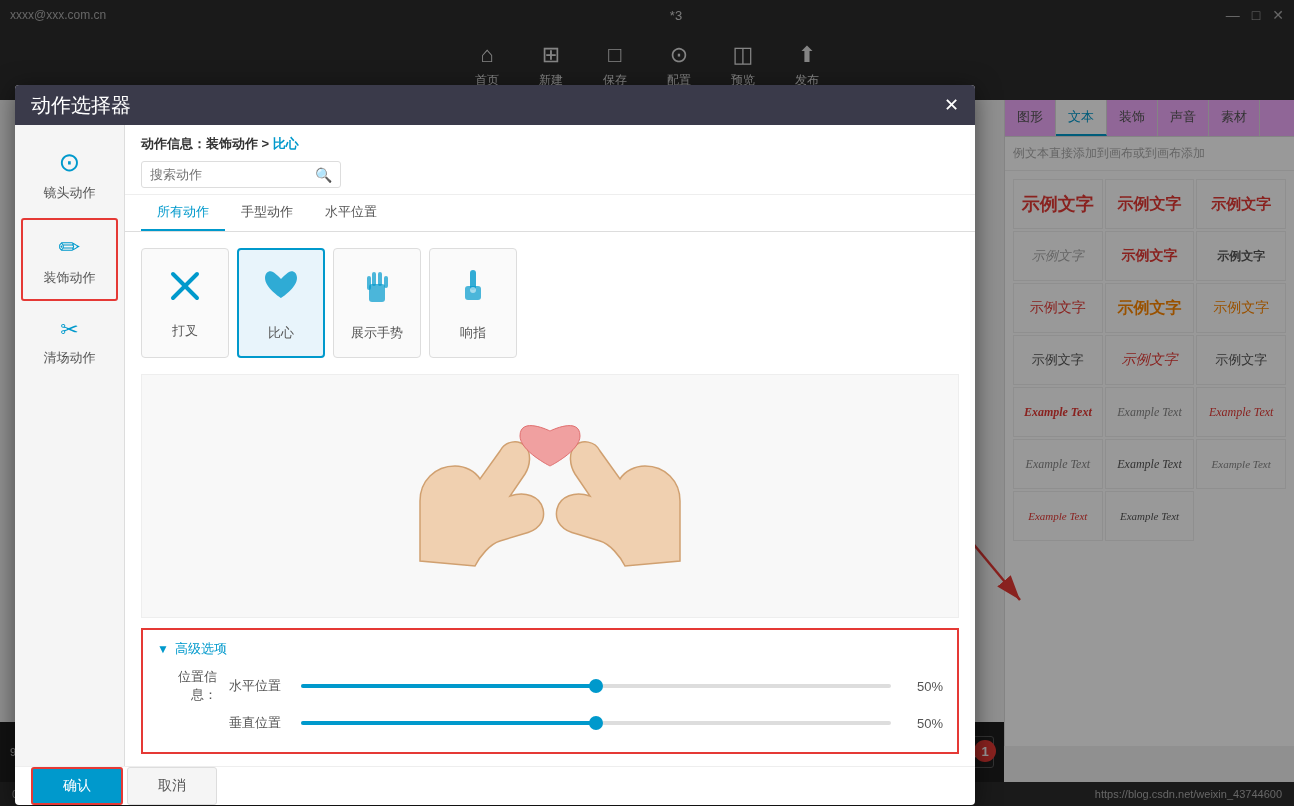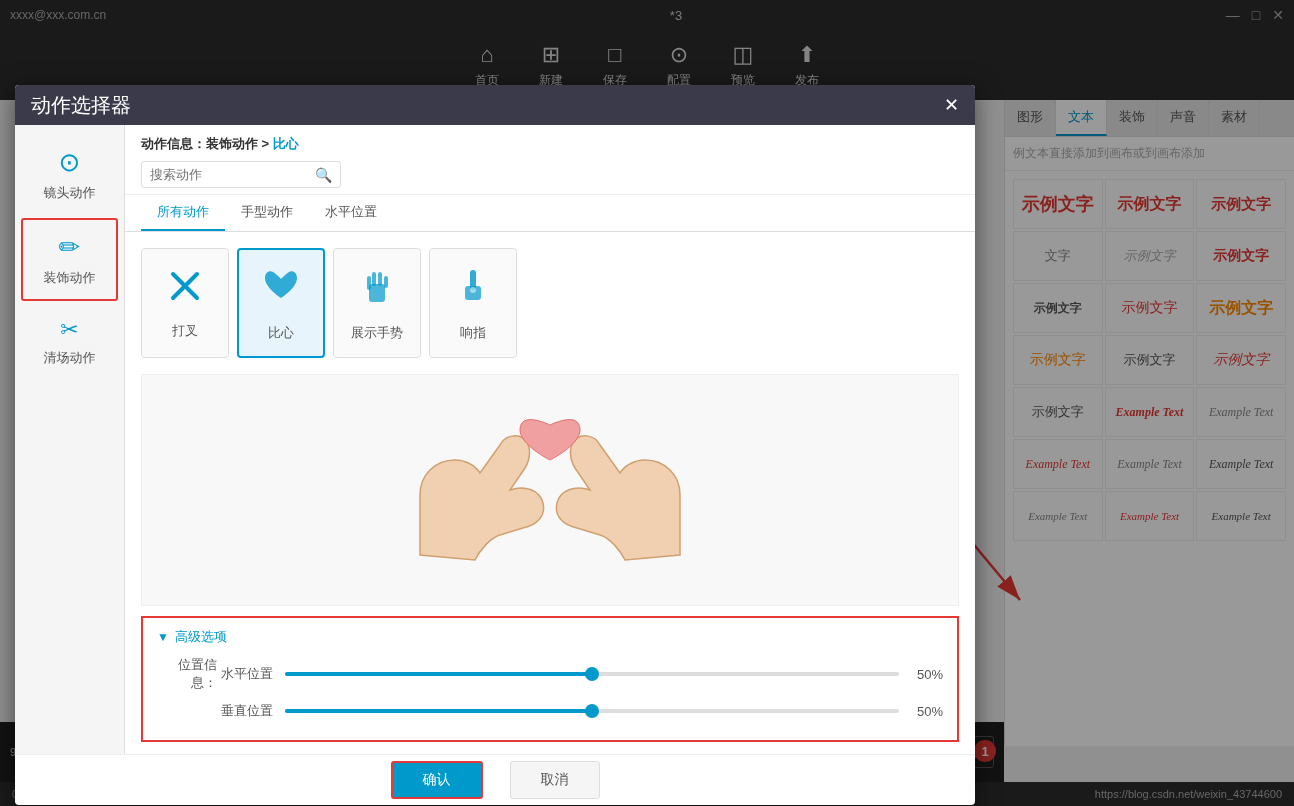--- a/index.html
+++ b/index.html
@@ -86,21 +86,21 @@
       right: 0;
       width: 290px;
       bottom: 60px;
       background: #fff;
       border-left: 1px solid #ddd;
       z-index: 1;
     }
     .right-panel-tabs {
       display: flex;
       border-bottom: 1px solid #ddd;
-      background: #e5e5e5;
+      background: #f0abfc;
     }
     .right-panel-tab {
       padding: 8px 12px;
       font-size: 13px;
       cursor: pointer;
       color: #555;
       border-right: 1px solid #ddd;
     }
     .right-panel-tab.active {
       color: #0099cc;
@@ -386,21 +386,21 @@
       color: #0099cc;
       cursor: pointer;
       margin-bottom: 10px;
     }
     .advanced-toggle .toggle-arrow {
       font-size: 12px;
     }
     .advanced-row {
       display: flex;
       align-items: center;
-      gap: 4px;
+      gap: 12px;
       margin-bottom: 10px;
       font-size: 13px;
       color: #555;
     }
     .advanced-label {
       width: 60px;
       text-align: right;
       flex-shrink: 0;
     }
     .slider-track {
@@ -430,23 +430,23 @@
       width: 40px;
       text-align: right;
       font-size: 13px;
       color: #555;
       flex-shrink: 0;
     }
 
     
     .modal-footer {
       display: flex;
-      justify-content: center;
-      gap: 27px;
-      padding: 6px 16px;
+      justify-content: flex-start;
+      gap: 4px;
+      padding: 0 16px;
       border-top: 1px solid #eee;
       flex-shrink: 0;
     }
     .btn-confirm {
       background: #0099cc;
       color: white;
       border: 2px solid #e53935;
       padding: 8px 30px;
       font-size: 14px;
       cursor: pointer;
@@ -569,21 +569,20 @@
     <div class="right-panel-tab active">文本</div>
     <div class="right-panel-tab">装饰</div>
     <div class="right-panel-tab">声音</div>
     <div class="right-panel-tab">素材</div>
   </div>
   <div style="padding:8px;font-size:12px;color:#aaa;border-bottom:1px solid #eee;">例文本直接添加到画布或到画布添加</div>
   <div class="text-style-grid">
     <div class="text-style-item ts1">示例文字</div>
     <div class="text-style-item ts2">示例文字</div>
     <div class="text-style-item ts3">示例文字</div>
-    <div class="text-style-item ts4" style="color:#888;font-size:13px;">文字</div>
     <div class="text-style-item ts5" style="color:#aaa;font-style:italic;font-size:13px;">示例文字</div>
     <div class="text-style-item ts6" style="color:#e53935;font-weight:bold;font-family:serif;">示例文字</div>
     <div class="text-style-item" style="color:#555;font-size:12px;font-weight:bold;">示例文字</div>
     <div class="text-style-item" style="color:#e53935;font-family:serif;font-size:14px;">示例文字</div>
     <div class="text-style-item ts9">示例文字</div>
     <div class="text-style-item ts10">示例文字</div>
     <div class="text-style-item" style="color:#555;font-size:13px;">示例文字</div>
     <div class="text-style-item ts12">示例文字</div>
     <div class="text-style-item" style="color:#555;font-size:13px;">示例文字</div>
     <div class="text-style-item" style="color:#e53935;font-style:italic;font-family:Georgia,serif;font-size:12px;font-weight:bold;">Example Text</div>

